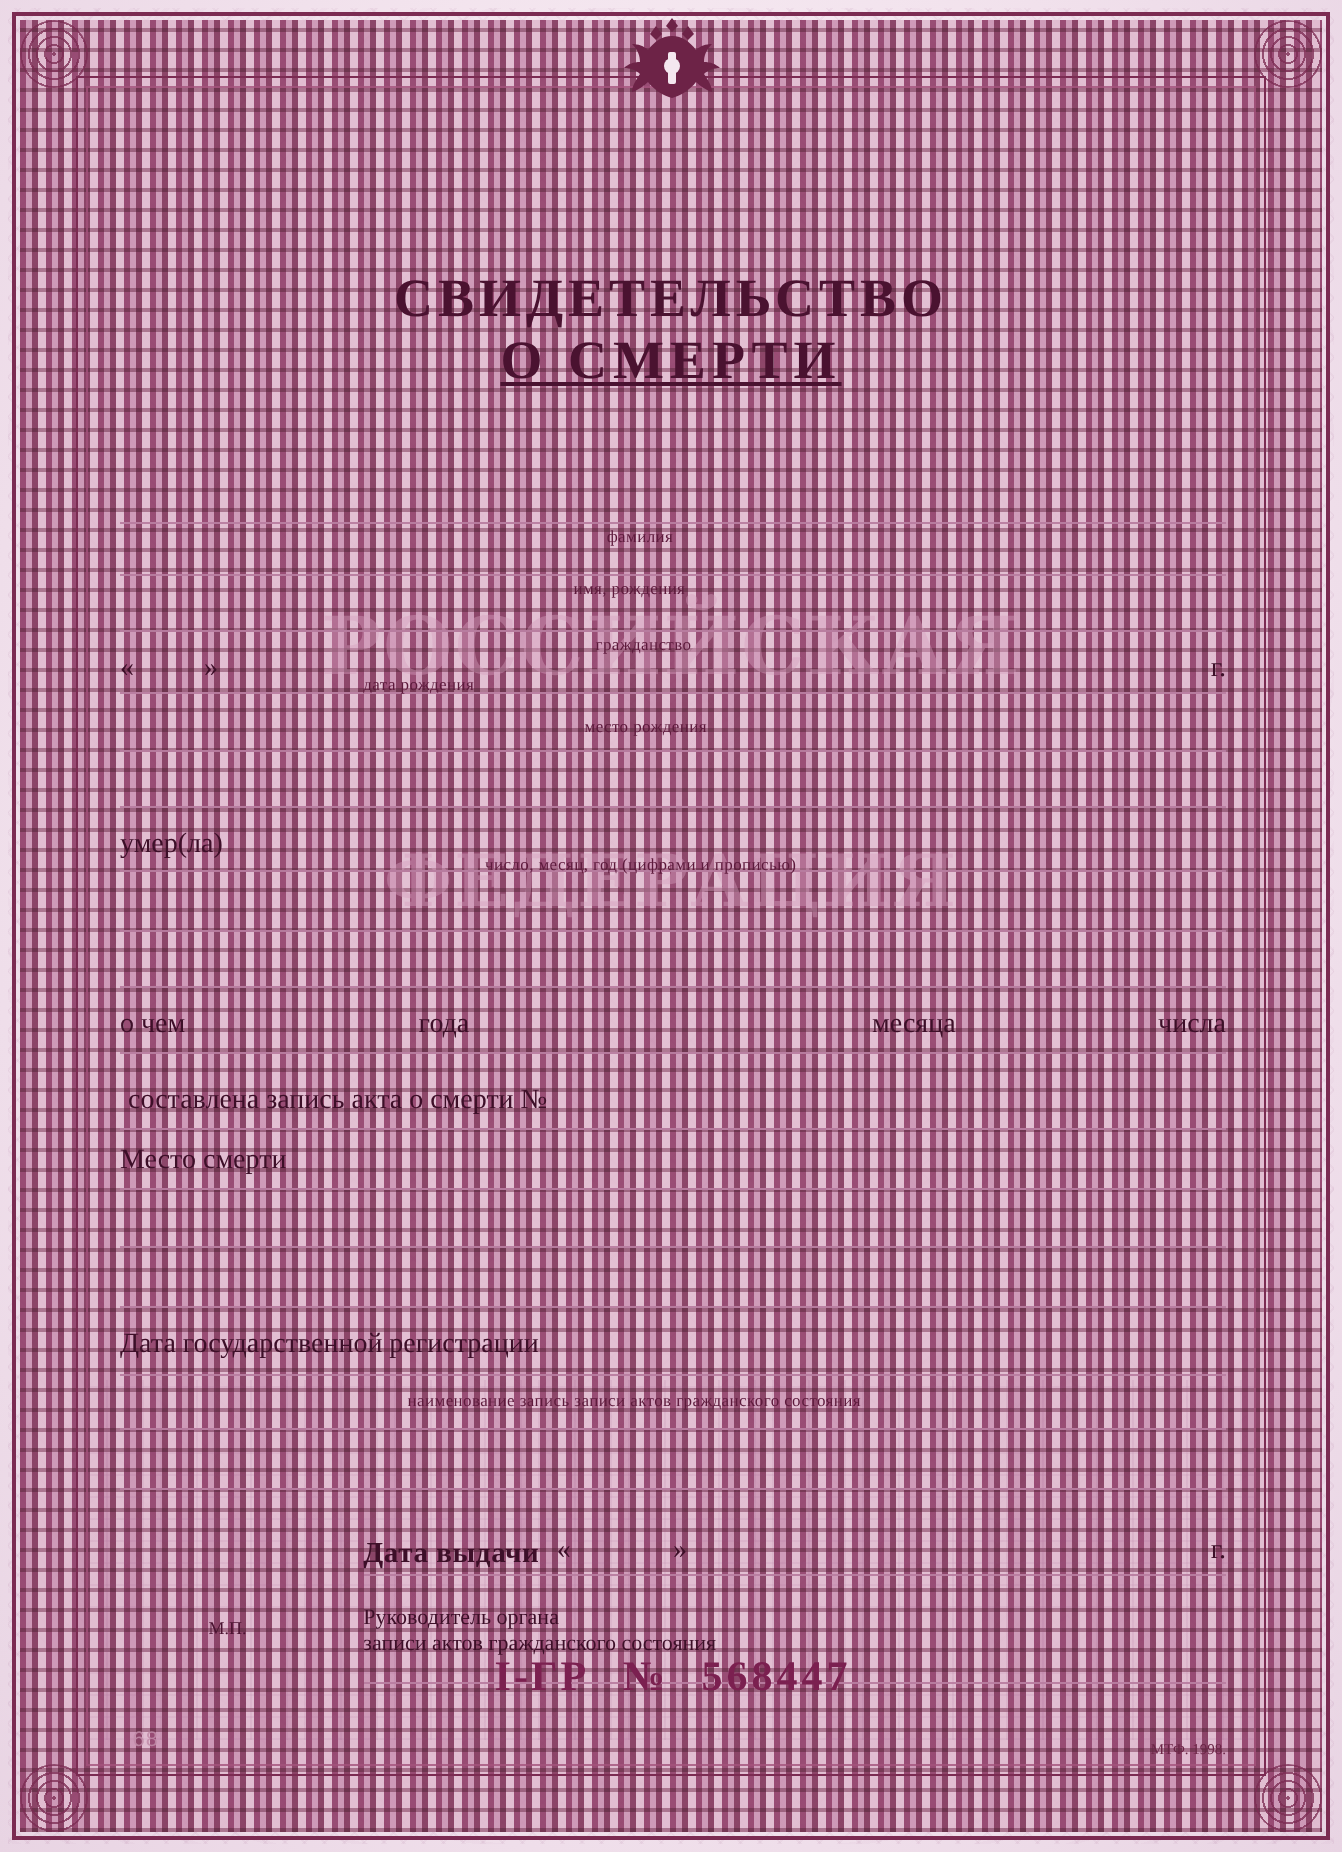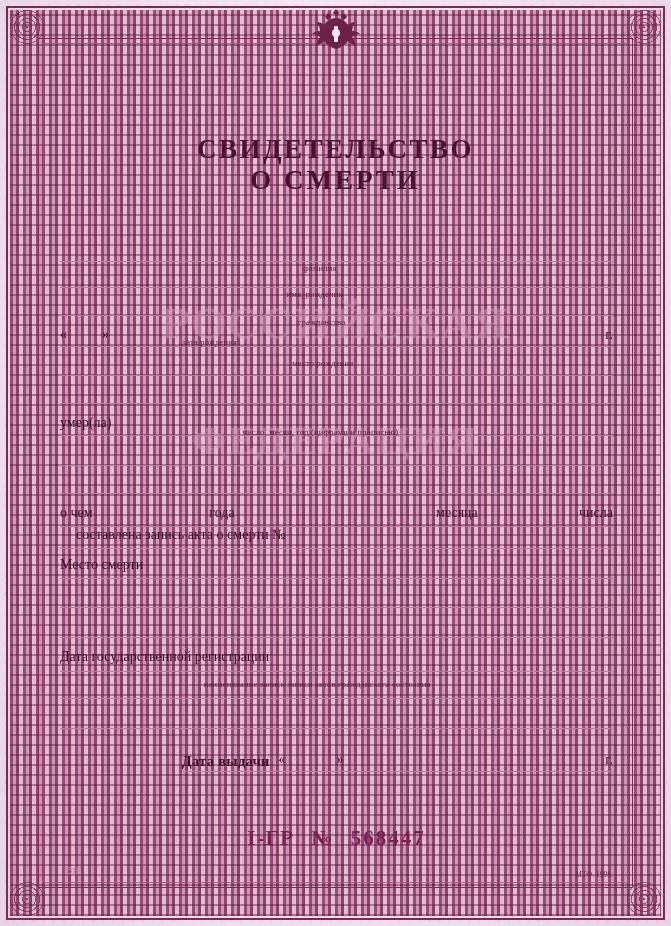--- a/index.html
+++ b/index.html
@@ -131,21 +131,21 @@
     left: 0; right: 0;
     top: 134px;
     text-align: center;
     color: #4a1230;
     font-family: "Liberation Serif", serif;
     font-weight: bold;
     font-size: 27px;
     letter-spacing: 2.5px;
     line-height: 31px;
   }
-  .title .l2 { letter-spacing: 3px; }
+  .title .l2 { letter-spacing: 3px; text-decoration: underline; }
 
   
   .body {
     position: absolute;
     left: 60px;
     right: 58px;
     top: 243px;
     bottom: 60px;
   }
 
@@ -330,30 +330,30 @@
     </div>
 
     <div class="row" style="height:28px">
       <div class="rule" style="top:16px"></div>
     </div>
 
     <div class="row" style="height:28px">
       <div class="rule" style="top:16px"></div>
     </div>
 
-    <div class="row" style="height:22px">
+    <div class="row" style="height:38px">
       <div class="label" style="left:0; top:0">о чем</div>
       <div class="label" style="left:27%; top:0">года</div>
       <div class="label" style="left:68%; top:0">месяца</div>
       <div class="label" style="right:0; top:0">числа</div>
       <div class="rule" style="top:21px"></div>
     </div>
 
     <div class="row" style="height:30px">
-      <div class="label" style="left:16px; top:0">составлена запись акта о смерти №</div>
+      <div class="label" style="left:4px; top:0">составлена запись акта о смерти №</div>
       <div class="rule" style="top:21px"></div>
     </div>
 
     <div class="row" style="height:30px">
       <div class="label" style="left:0; top:0">Место смерти</div>
       <div class="rule" style="top:21px"></div>
     </div>
 
     <div class="row" style="height:30px">
       <div class="rule" style="top:20px"></div>
@@ -378,20 +378,28 @@
     </div>
 
     <div class="row" style="height:40px">
       <div class="issue-label" style="left:22%; top:14px">Дата выдачи</div>
       <div class="quote" style="left:39.5%; top:13px">«</div>
       <div class="quote" style="left:50%; top:13px">»</div>
       <div class="label" style="right:0; top:13px">г.</div>
       <div class="rule" style="left:22%; right:0; top:32px"></div>
     </div>
 
+    <div class="row" style="height:56px">
+      <div class="mp" style="left:8%; top:14px">М.П.</div>
+      <div class="signatory" style="left:22%; top:8px">
+        <div>Руководитель органа</div>
+        <div>записи актов гражданского состояния</div>
+      </div>
+      <div class="rule" style="left:22%; right:0; top:46px"></div>
+    </div>
 
     <div class="serial">
       <span>I-ГР</span>
       <span style="padding:0 10px">№</span>
       <span class="num">568447</span>
     </div>
 
     <div class="printer">МТФ. 1998.</div>
     <div class="stamp-number">68</div>
 

